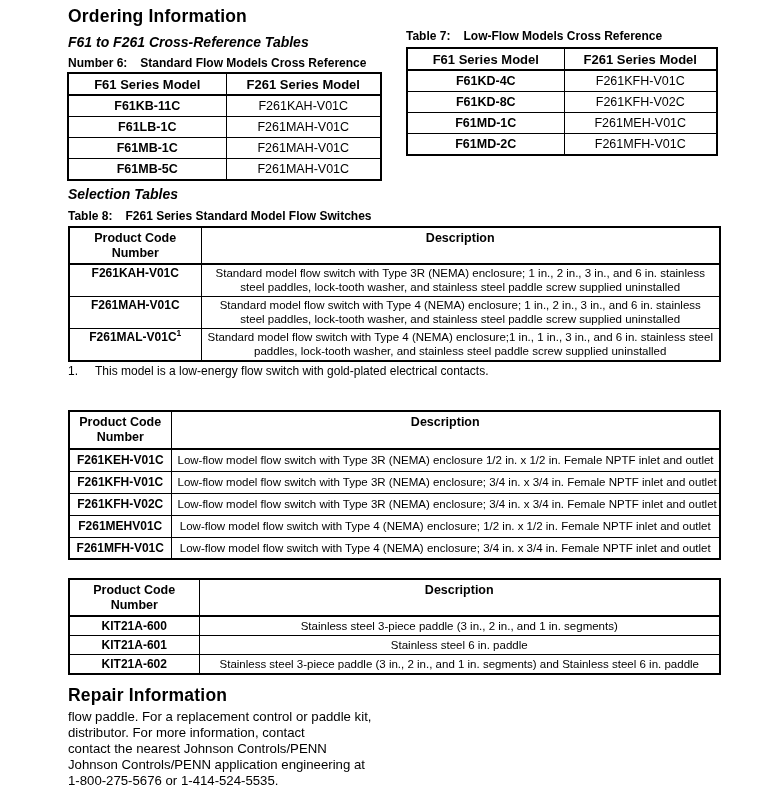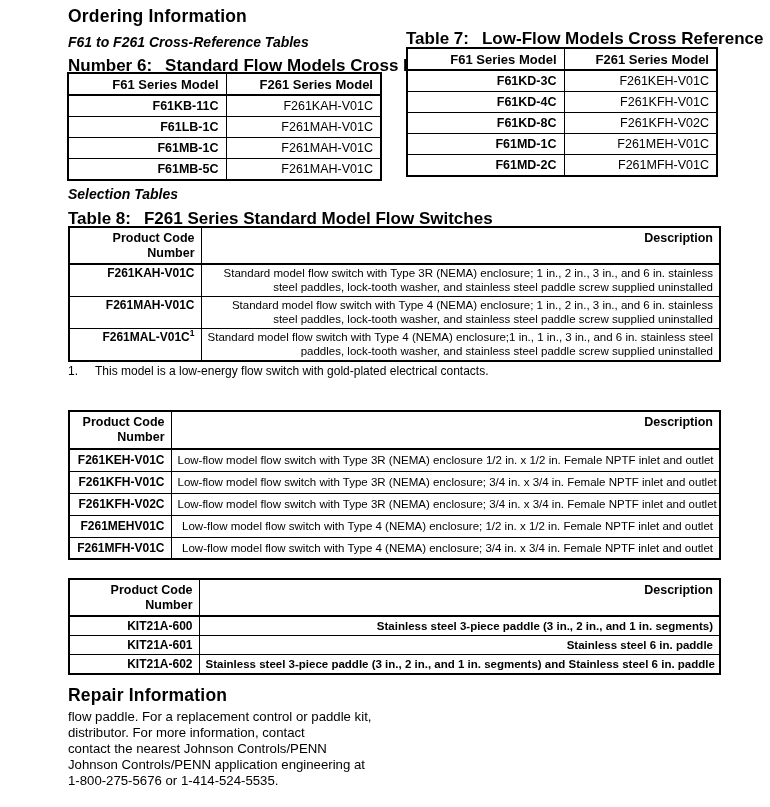--- a/index.html
+++ b/index.html
@@ -2,41 +2,41 @@
 <html><head>
 <meta charset="utf-8">
 <style>
   * { margin:0; padding:0; box-sizing:border-box; }
   html,body { background:#ffffff; }
   body { font-family:"Liberation Sans", sans-serif; color:#000; }
   .page { position:relative; width:770px; height:793px; background:#fff; overflow:hidden; }
   .abs { position:absolute; }
   .h1 { font-size:17.5px; font-weight:bold; letter-spacing:0.2px; }
   .subhead { font-size:14px; font-weight:bold; font-style:italic; }
-  .caption { font-size:17px; font-weight:bold; white-space:nowrap; }
+  .caption { font-size:12px; font-weight:bold; white-space:nowrap; }
   .cap-label { margin-right:13px; }
   table { position:absolute; border-collapse:collapse; table-layout:fixed; background:#fff; }
-  th, td { border:1px solid #000; text-align:right; vertical-align:top; }
+  th, td { border:1px solid #000; text-align:center; vertical-align:top; }
   table { border:2px solid #000; }
   th { border-bottom-width:2px; font-weight:bold; }
   
   .xref th { font-size:13px; padding:2px 7px 1px 7px; height:21px; line-height:17px; }
   .xref td { font-size:12.5px; padding:2px 7px 1px 7px; height:21px; line-height:17px; white-space:nowrap; }
   .xref td.c0 { font-weight:bold; }
   
   .sel th { font-size:12.5px; padding:3px 6px 2px 6px; line-height:15px; }
   .sel td { font-size:11.5px; padding:2px 6px; line-height:13.5px; }
   .sel td.code { font-size:12px; font-weight:bold; white-space:nowrap; }
   .sel td.desc.oneline { white-space:nowrap; overflow:hidden; }
   .t8 td { height:32px; }
   .t8 th { height:36px; }
   .t9 th { height:38px; }
   .t9 td { height:22px; line-height:16px; }
   .t10 th { height:37px; }
-  .t10 td { height:19px; line-height:14px;font-weight:bold; }
+  .t10 td { height:19px; line-height:14px; }
   sup { font-size:8.5px; vertical-align:super; line-height:0; }
   .footnote { display:flex; font-size:12px; line-height:14px; }
   .footnote .fn-num { width:27px; flex:none; }
   .repair-para { font-size:13.2px; line-height:16px; }
 </style>
 </head>
 <body>
 
 <div class="page">
 
@@ -85,24 +85,20 @@
         <col>
       </colgroup>
     <thead>
       <tr>
         <th>F61 Series Model</th>
         <th>F261 Series Model</th>
       </tr>
     </thead>
     <tbody>
       <tr>
-          <td class="c0">F61KD-3C</td>
-          <td>F261KEH-V01C</td>
-        </tr>
-      <tr>
           <td class="c0">F61KD-4C</td>
           <td>F261KFH-V01C</td>
         </tr>
       <tr>
           <td class="c0">F61KD-8C</td>
           <td>F261KFH-V02C</td>
         </tr>
       <tr>
           <td class="c0">F61MD-1C</td>
           <td>F261MEH-V01C</td>

